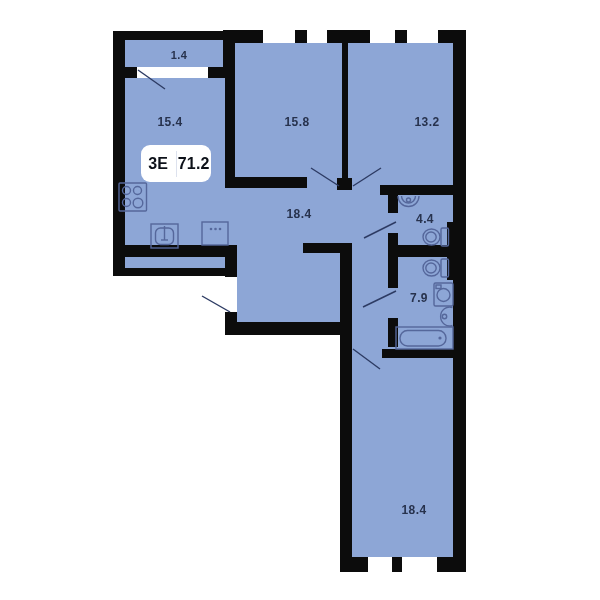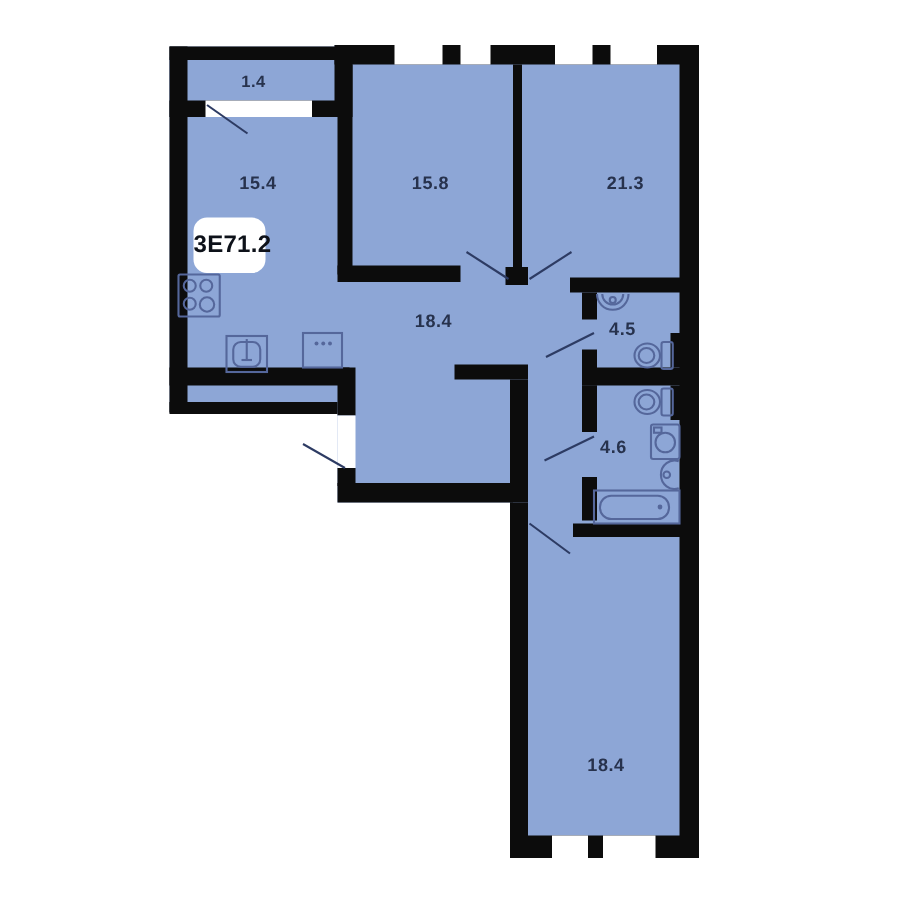--- a/index.html
+++ b/index.html
@@ -16,25 +16,25 @@
   html,body{margin:0;padding:0;background:var(--bg);}
   .plan{
     position:relative;width:600px;height:600px;background:var(--bg);
     font-family:"Liberation Sans","DejaVu Sans",sans-serif;overflow:hidden;
   }
   .fill{position:absolute;background:var(--floor);}
   .wall{position:absolute;background:var(--wall);}
   .win{position:absolute;background:var(--bg);}
   .room-label{
     position:absolute;transform:translate(-50%,-50%);
-    color:var(--label);font-size:12px;font-weight:600;letter-spacing:.4px;white-space:nowrap;
+    color:var(--label);font-size:12px;font-weight:600;letter-spacing:.4px;white-space:nowrap;margin-left:10px;
   }
   .room-label.small{font-size:11px;}
   .badge{
-    position:absolute;left:129px;top:145px;width:48px;height:37px;
+    position:absolute;left:141px;top:145px;width:70px;height:37px;
     background:var(--badge-bg);border-radius:9px;display:flex;align-items:center;
     color:var(--badge-text);font-weight:bold;
   }
   .badge-cell{flex:1;text-align:center;font-size:16px;letter-spacing:.2px;}
   .badge-sep{width:1px;height:26px;background:var(--badge-divider);}
   svg.overlay{position:absolute;left:0;top:0;pointer-events:none;}
   .fx{fill:none;stroke:var(--fixture);stroke-width:1.4;}
   .fx-dot{fill:var(--fixture);stroke:none;}
   .door-line{stroke:var(--door);stroke-width:1.4;fill:none;}
 </style>
@@ -164,26 +164,26 @@
     </g>
 
     <g>
       <rect class="fx" x="396" y="327" width="57" height="22"></rect>
       <rect class="fx" x="400" y="330.5" width="46" height="15.5" rx="7.5"></rect>
       <circle class="fx-dot" cx="440" cy="338" r="1.6"></circle>
     </g>
   </svg>
 
   <div class="room-label small" style="left:169px;top:55px">1.4</div>
-  <div class="room-label" style="left:172px;top:122px">15.4</div>
+  <div class="room-label" style="left:160px;top:122px">15.4</div>
   <div class="room-label" style="left:287px;top:122px">15.8</div>
-  <div class="room-label" style="left:417px;top:122px">21.3</div>
+  <div class="room-label" style="left:417px;top:122px">13.2</div>
   <div class="room-label" style="left:289px;top:214px">18.4</div>
-  <div class="room-label" style="left:415px;top:219px">4.5</div>
-  <div class="room-label" style="left:409px;top:298px">4.6</div>
+  <div class="room-label" style="left:415px;top:219px">4.4</div>
+  <div class="room-label" style="left:409px;top:298px">7.9</div>
   <div class="room-label" style="left:404px;top:510px">18.4</div>
 
   <div class="badge">
     <span class="badge-cell">3Е</span>
     <span class="badge-sep"></span>
     <span class="badge-cell">71.2</span>
   </div>
 
 </div>
 

